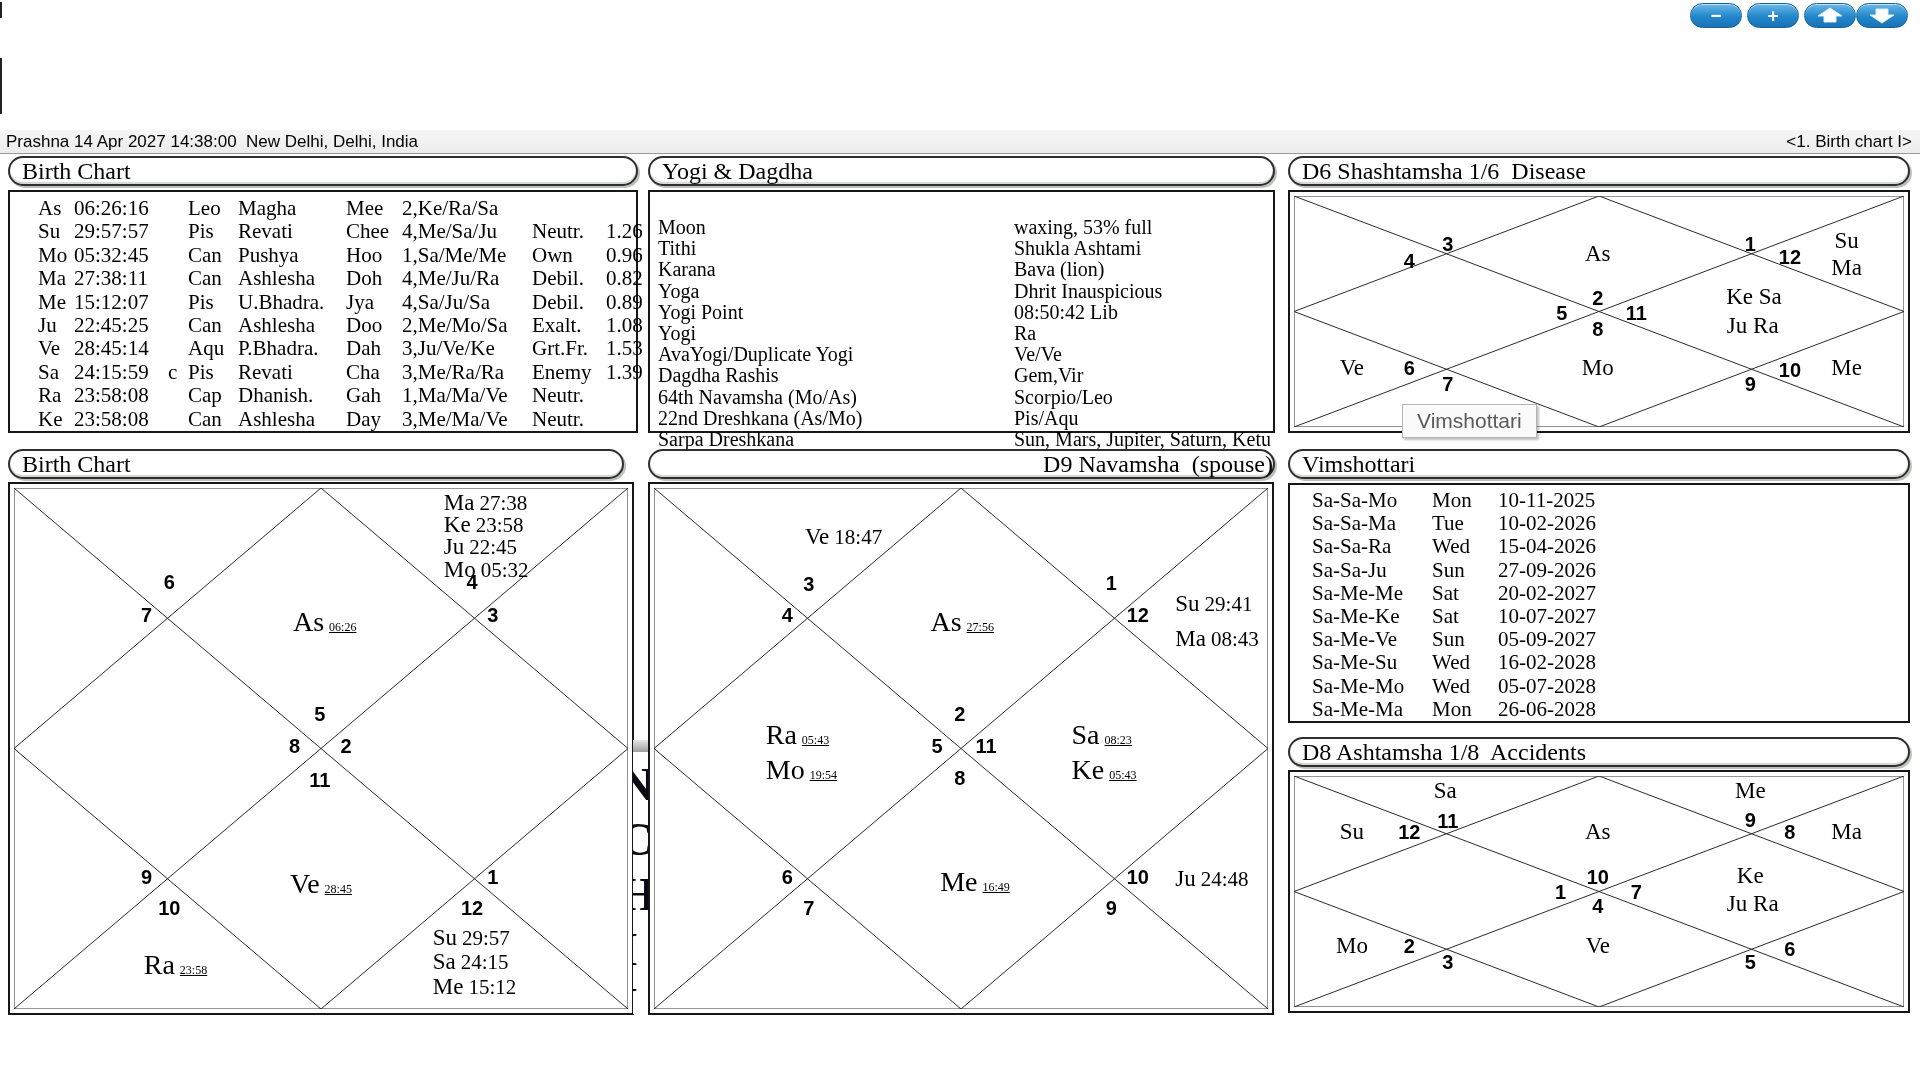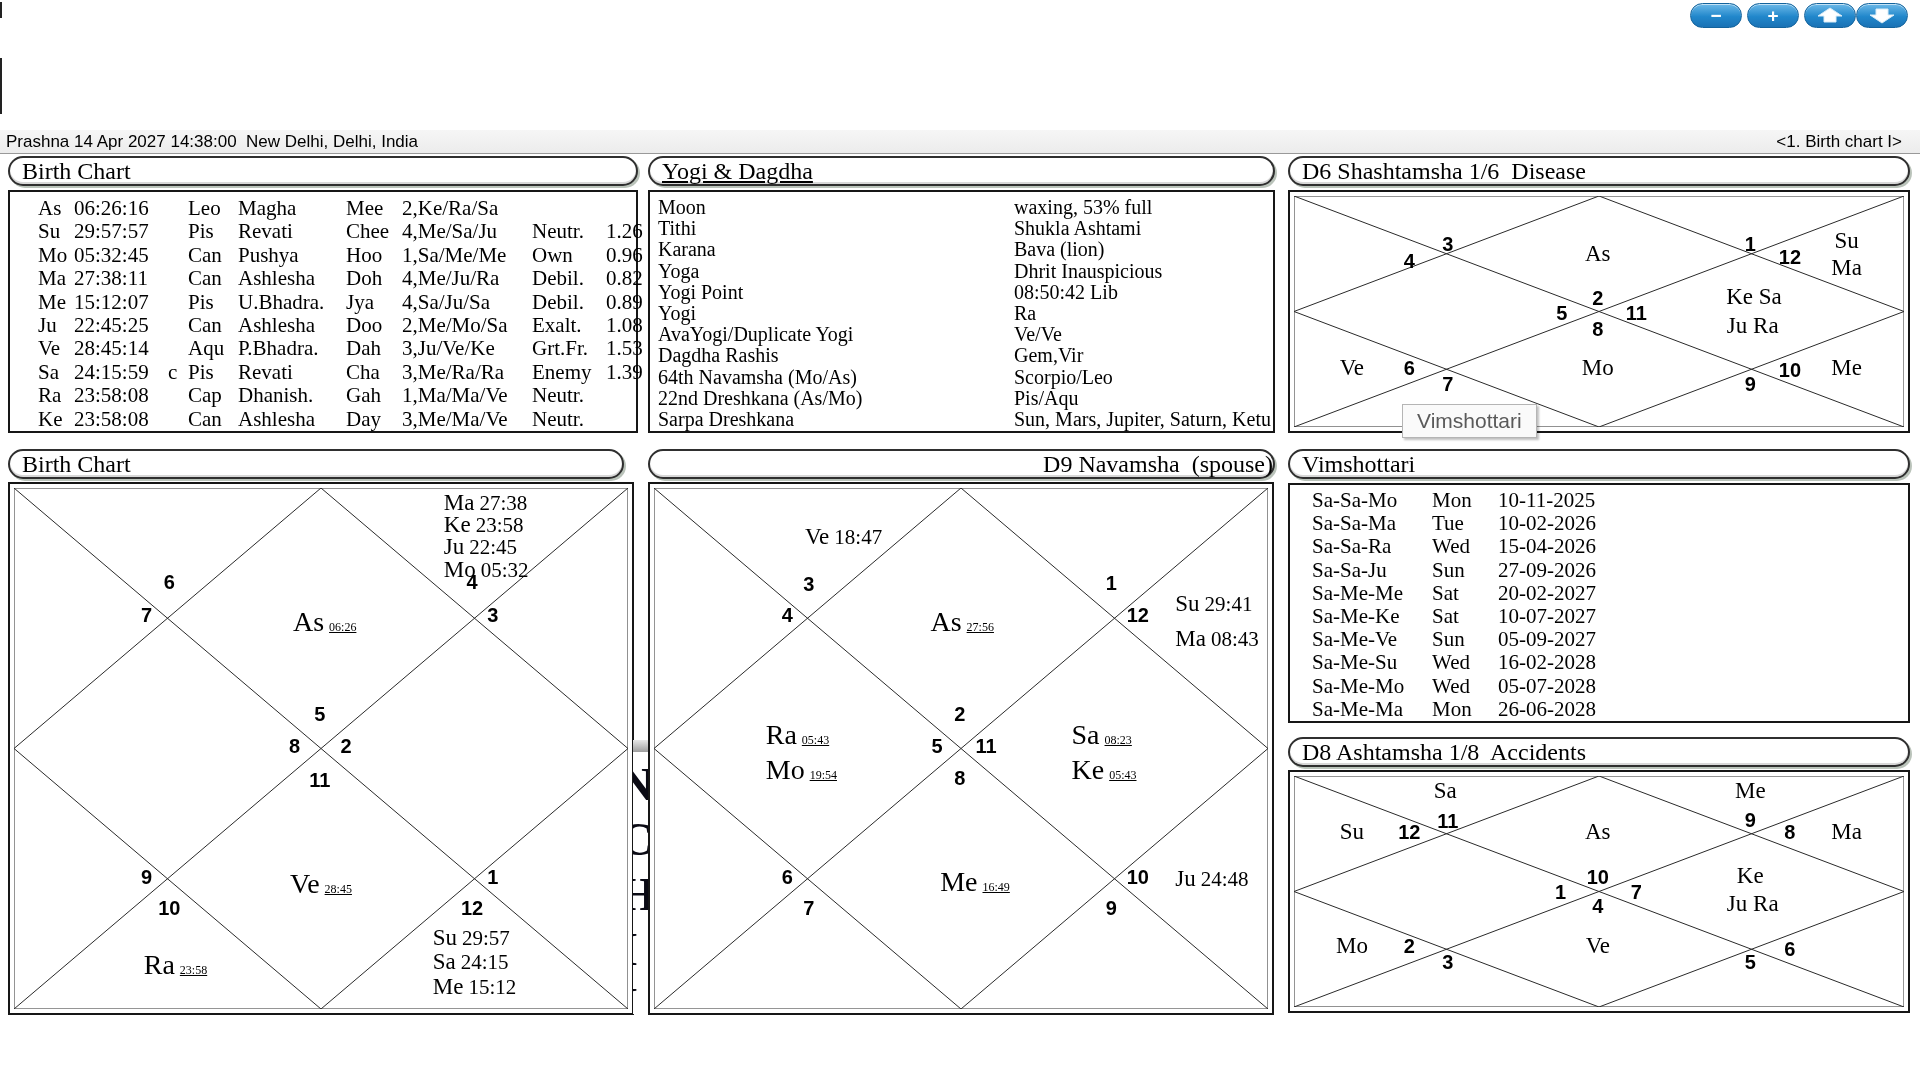--- a/index.html
+++ b/index.html
@@ -4,34 +4,34 @@
 <style>
   html,body{margin:0;padding:0;background:#fff;}
   #app{position:relative;width:1920px;height:1080px;background:#ffffff;overflow:hidden;
        font-family:"Liberation Serif",serif;color:#000;}
   .edge-tick{position:absolute;left:0;width:2px;background:#222;}
   
   #topbar{position:absolute;left:0;top:130px;width:1920px;height:23px;
           background:linear-gradient(#f6f6f6,#ececec);border-bottom:1px solid #999;
           font-family:"Liberation Sans",sans-serif;font-size:17px;line-height:23px;}
   #topbar .tleft{position:absolute;left:6px;top:0;white-space:pre;}
-  #topbar .tright{position:absolute;right:18px;top:0;}
+  #topbar .tright{position:absolute;right:8px;top:0;}
   
   .phead{position:absolute;height:26px;background:#fff;border:2px solid #2f2f2f;border-radius:15px;
          box-shadow:2px 2px 0 rgba(130,145,130,.55), inset 0 -2px 0 #d8d8d8;
          font-size:24px;line-height:26px;padding-left:12px;white-space:pre;}
   .pbody{position:absolute;background:#fff;border:2px solid #161616;}
   
   .trow{position:absolute;left:0;width:100%;height:25px;font-size:21px;line-height:25px;}
   .trow span{position:absolute;white-space:pre;}
   .c-p{left:28px;} .c-time{left:64px;} .c-flag{left:158px;} .c-sign{left:178px;}
   .c-nak{left:228px;} .c-syl{left:336px;} .c-pada{left:392px;} .c-status{left:522px;} .c-val{left:596px;}
   
   .yrow{position:absolute;left:0;width:100%;height:22px;font-size:20px;line-height:22px;}
-  .yrow span{position:absolute;white-space:pre;}
+  .yrow span{position:absolute;white-space:pre;margin-top:20px;}
   .y-label{left:8px;} .y-value{left:364px;}
   
   .vrow{position:absolute;left:0;width:100%;height:24px;font-size:21px;line-height:24px;cursor:default;}
   .vrow span{position:absolute;white-space:pre;}
   .v-period{left:22px;} .v-day{left:142px;} .v-date{left:208px;}
   .vbtn{position:absolute;top:3px;width:52px;height:25px;border-radius:13px;
         background:linear-gradient(#6cb9e8,#2187cb 55%,#1a72b5);border:1px solid #13639c;
         box-shadow:inset 0 1px 0 rgba(255,255,255,.6);display:flex;align-items:center;justify-content:center;
         color:#fff;font-family:"Liberation Sans",sans-serif;font-weight:bold;font-size:19px;line-height:1;
         box-sizing:border-box;cursor:pointer;}
@@ -59,21 +59,21 @@
 
   <div class="edge-tick" style="top:2px;height:16px;"></div>
   <div class="edge-tick" style="top:58px;height:56px;"></div>
 
   <div id="topbar">
     <span class="tleft">Prashna 14 Apr 2027 14:38:00  New Delhi, Delhi, India</span>
     <span class="tright">&lt;1. Birth chart I&gt;</span>
   </div>
 
   <div class="phead" style="left:8px;top:156px;width:614px;">Birth Chart</div>
-  <div class="phead" style="left:648px;top:156px;width:611px;text-decoration:underline;">Yogi &amp; Dagdha</div>
+  <div class="phead" style="left:648px;top:156px;width:611px;">Yogi &amp; Dagdha</div>
   <div class="phead" style="left:1288px;top:156px;width:606px;">D6 Shashtamsha 1/6  Disease</div>
 
   <div class="pbody" id="bt-body" style="left:8px;top:190px;width:626px;height:239px;">
       <div class="trow" style="top: 4px;">
         <span class="c-p">As</span>
         <span class="c-time">06:26:16</span>
         <span class="c-sign">Leo</span>
         <span class="c-nak">Magha</span>
         <span class="c-syl">Mee</span>
         <span class="c-pada">2,Ke/Ra/Sa</span>

